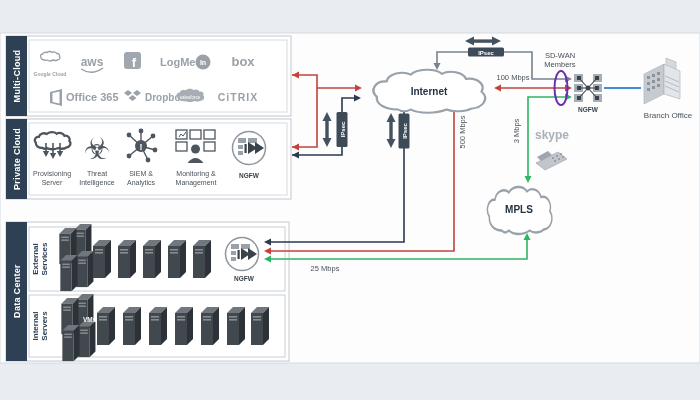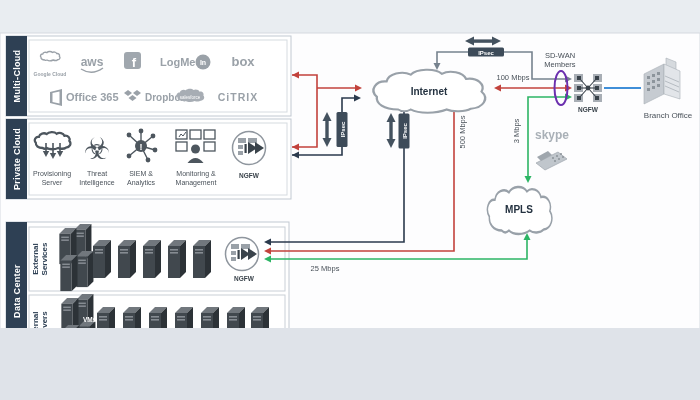--- a/index.html
+++ b/index.html
@@ -1,16 +1,16 @@
 <!DOCTYPE html>
 <html><head>
 <meta charset="utf-8">
 <style>
   html,body{margin:0;padding:0;background:#dfe3e9;}
-  .stage{position:relative;width:700px;height:328px;overflow:hidden;
+  .stage{position:relative;width:700px;height:400px;overflow:hidden;
          font-family:"Liberation Sans",sans-serif;background:#e9edf1;}
   svg text{font-family:"Liberation Sans",sans-serif;}
   .cap{font-size:7px;fill:#4a525a;}
   .cap2{font-size:7.5px;fill:#474f57;}
   .barlab{font-size:9px;font-weight:bold;fill:#ffffff;letter-spacing:.3px;}
   .sublab{font-size:8px;font-weight:bold;fill:#2e4054;}
   .cloudlab{font-size:10px;font-weight:bold;fill:#243240;}
   .ngfwlab{font-size:6.5px;font-weight:bold;fill:#39424a;}
   .badgetxt{font-size:6px;font-weight:bold;fill:#ffffff;}
   .logo{fill:#9aa1a8;font-weight:bold;}

